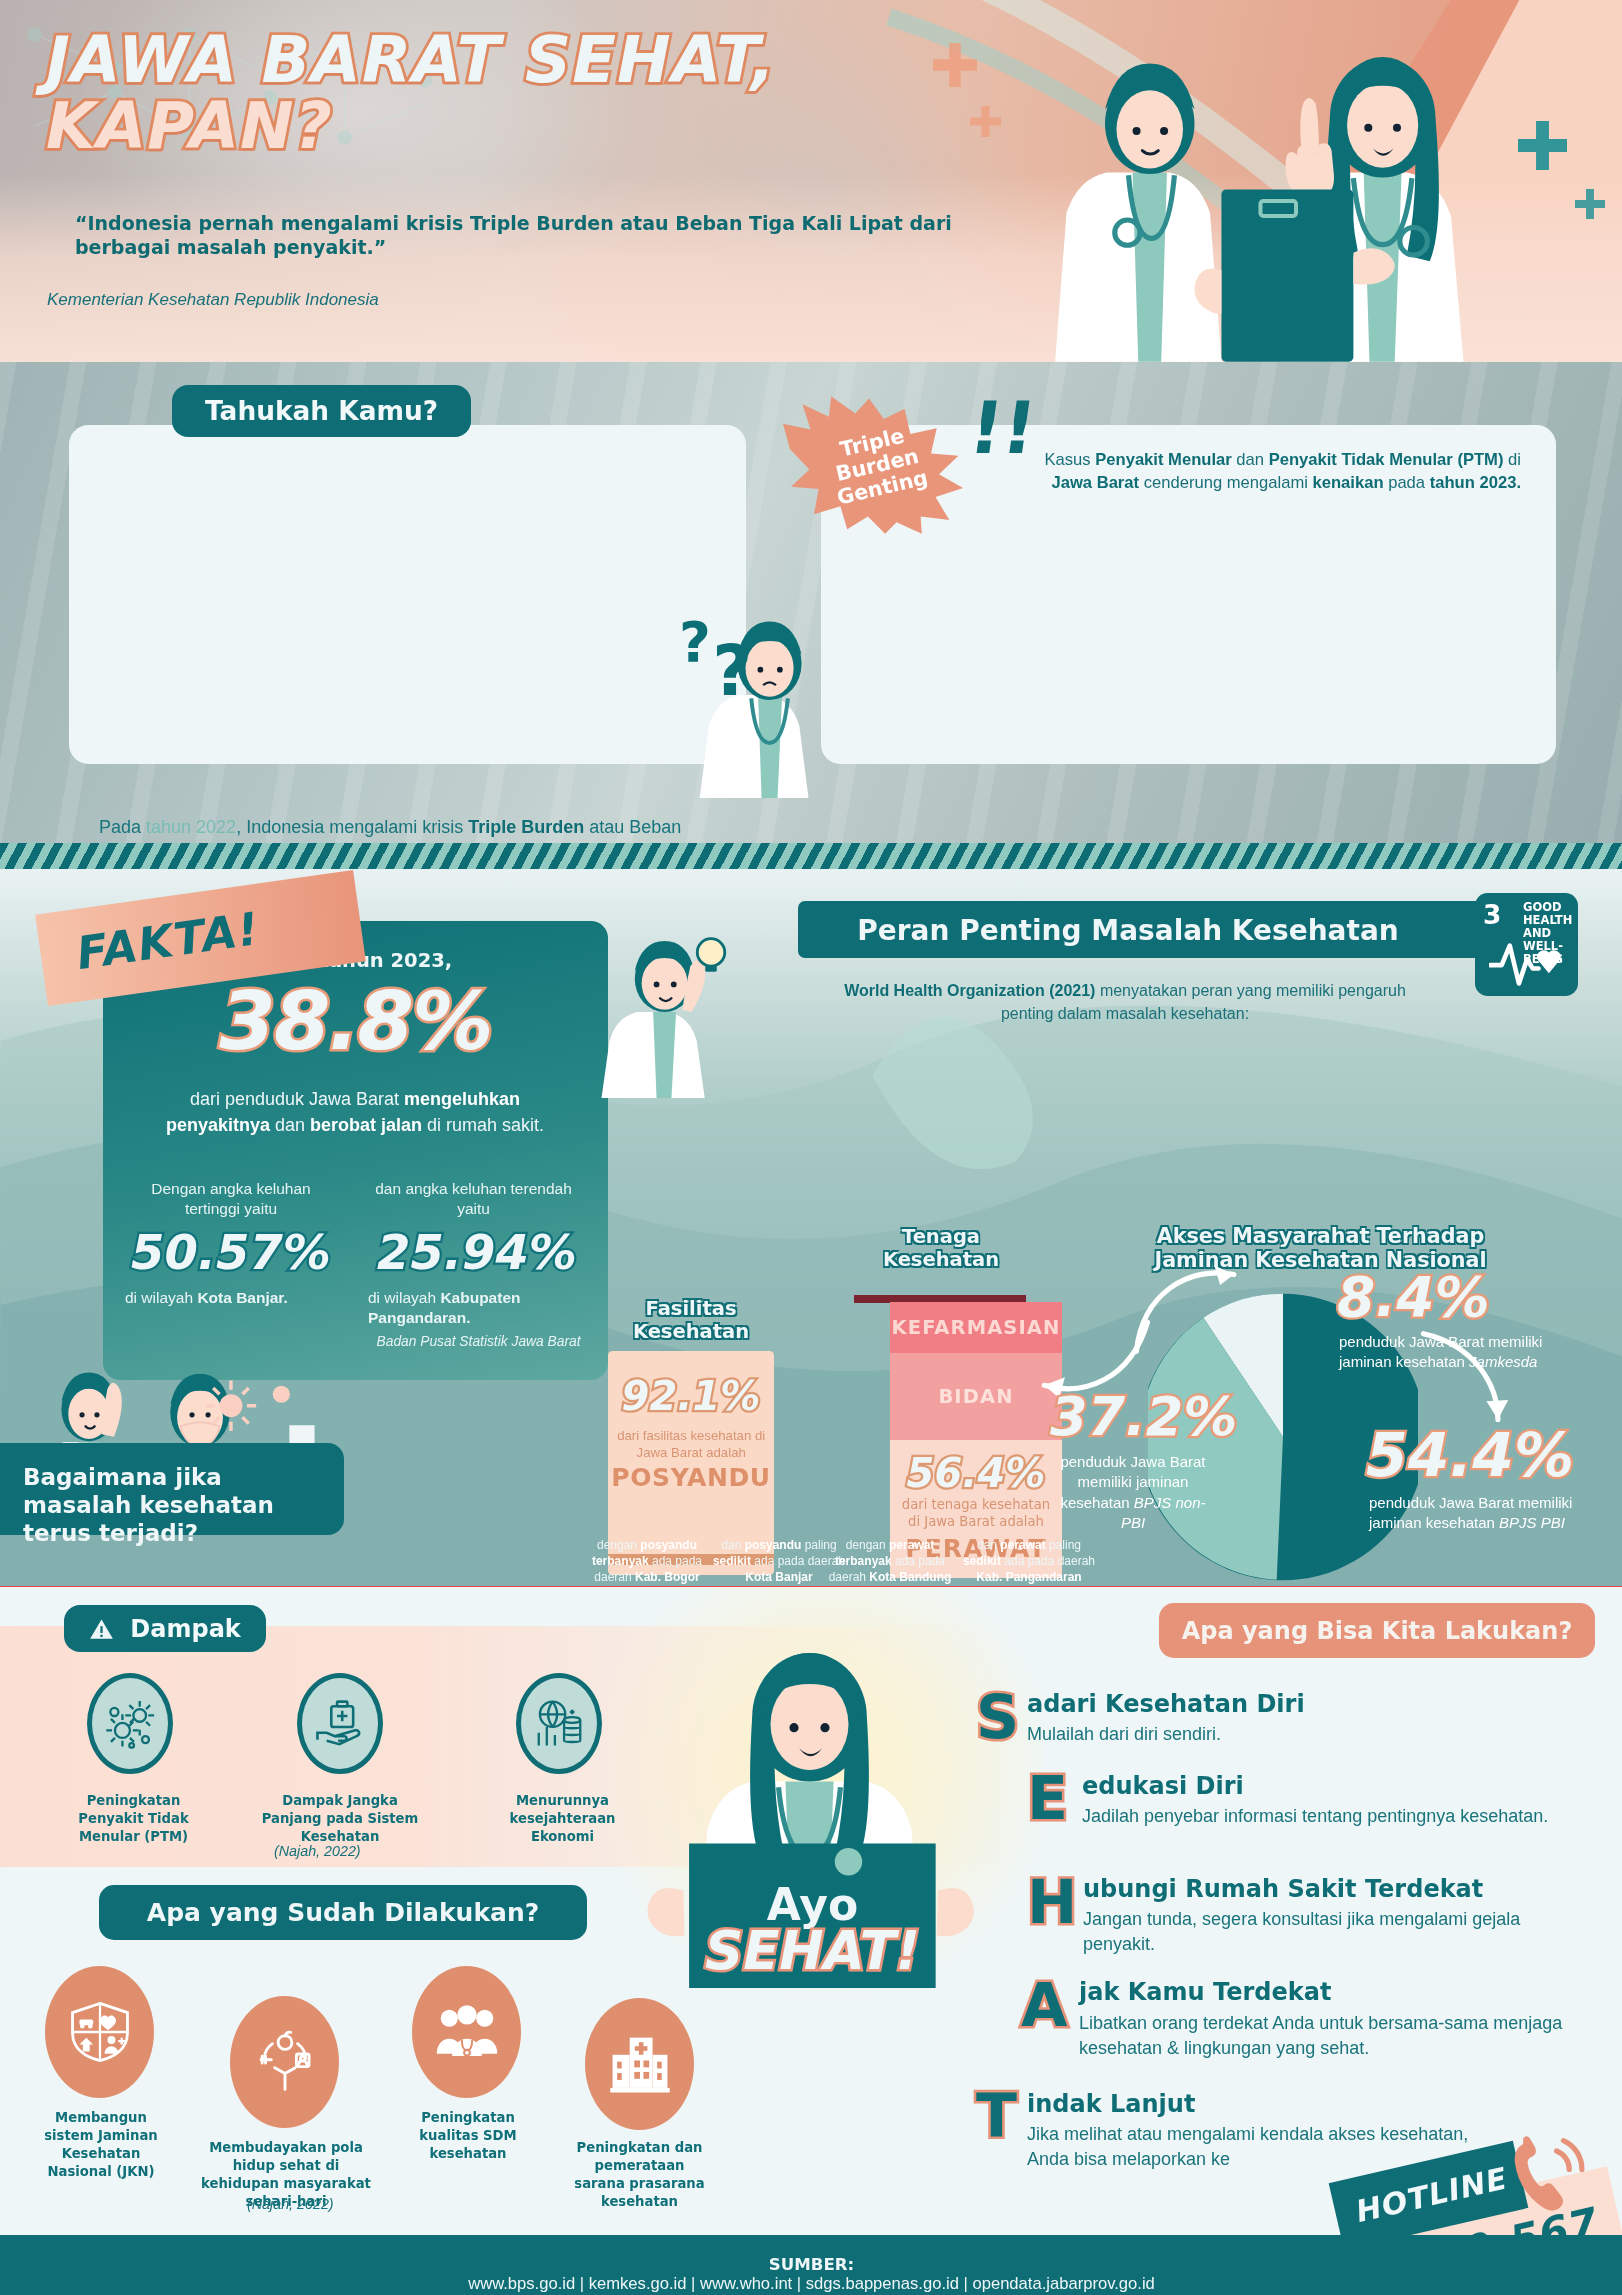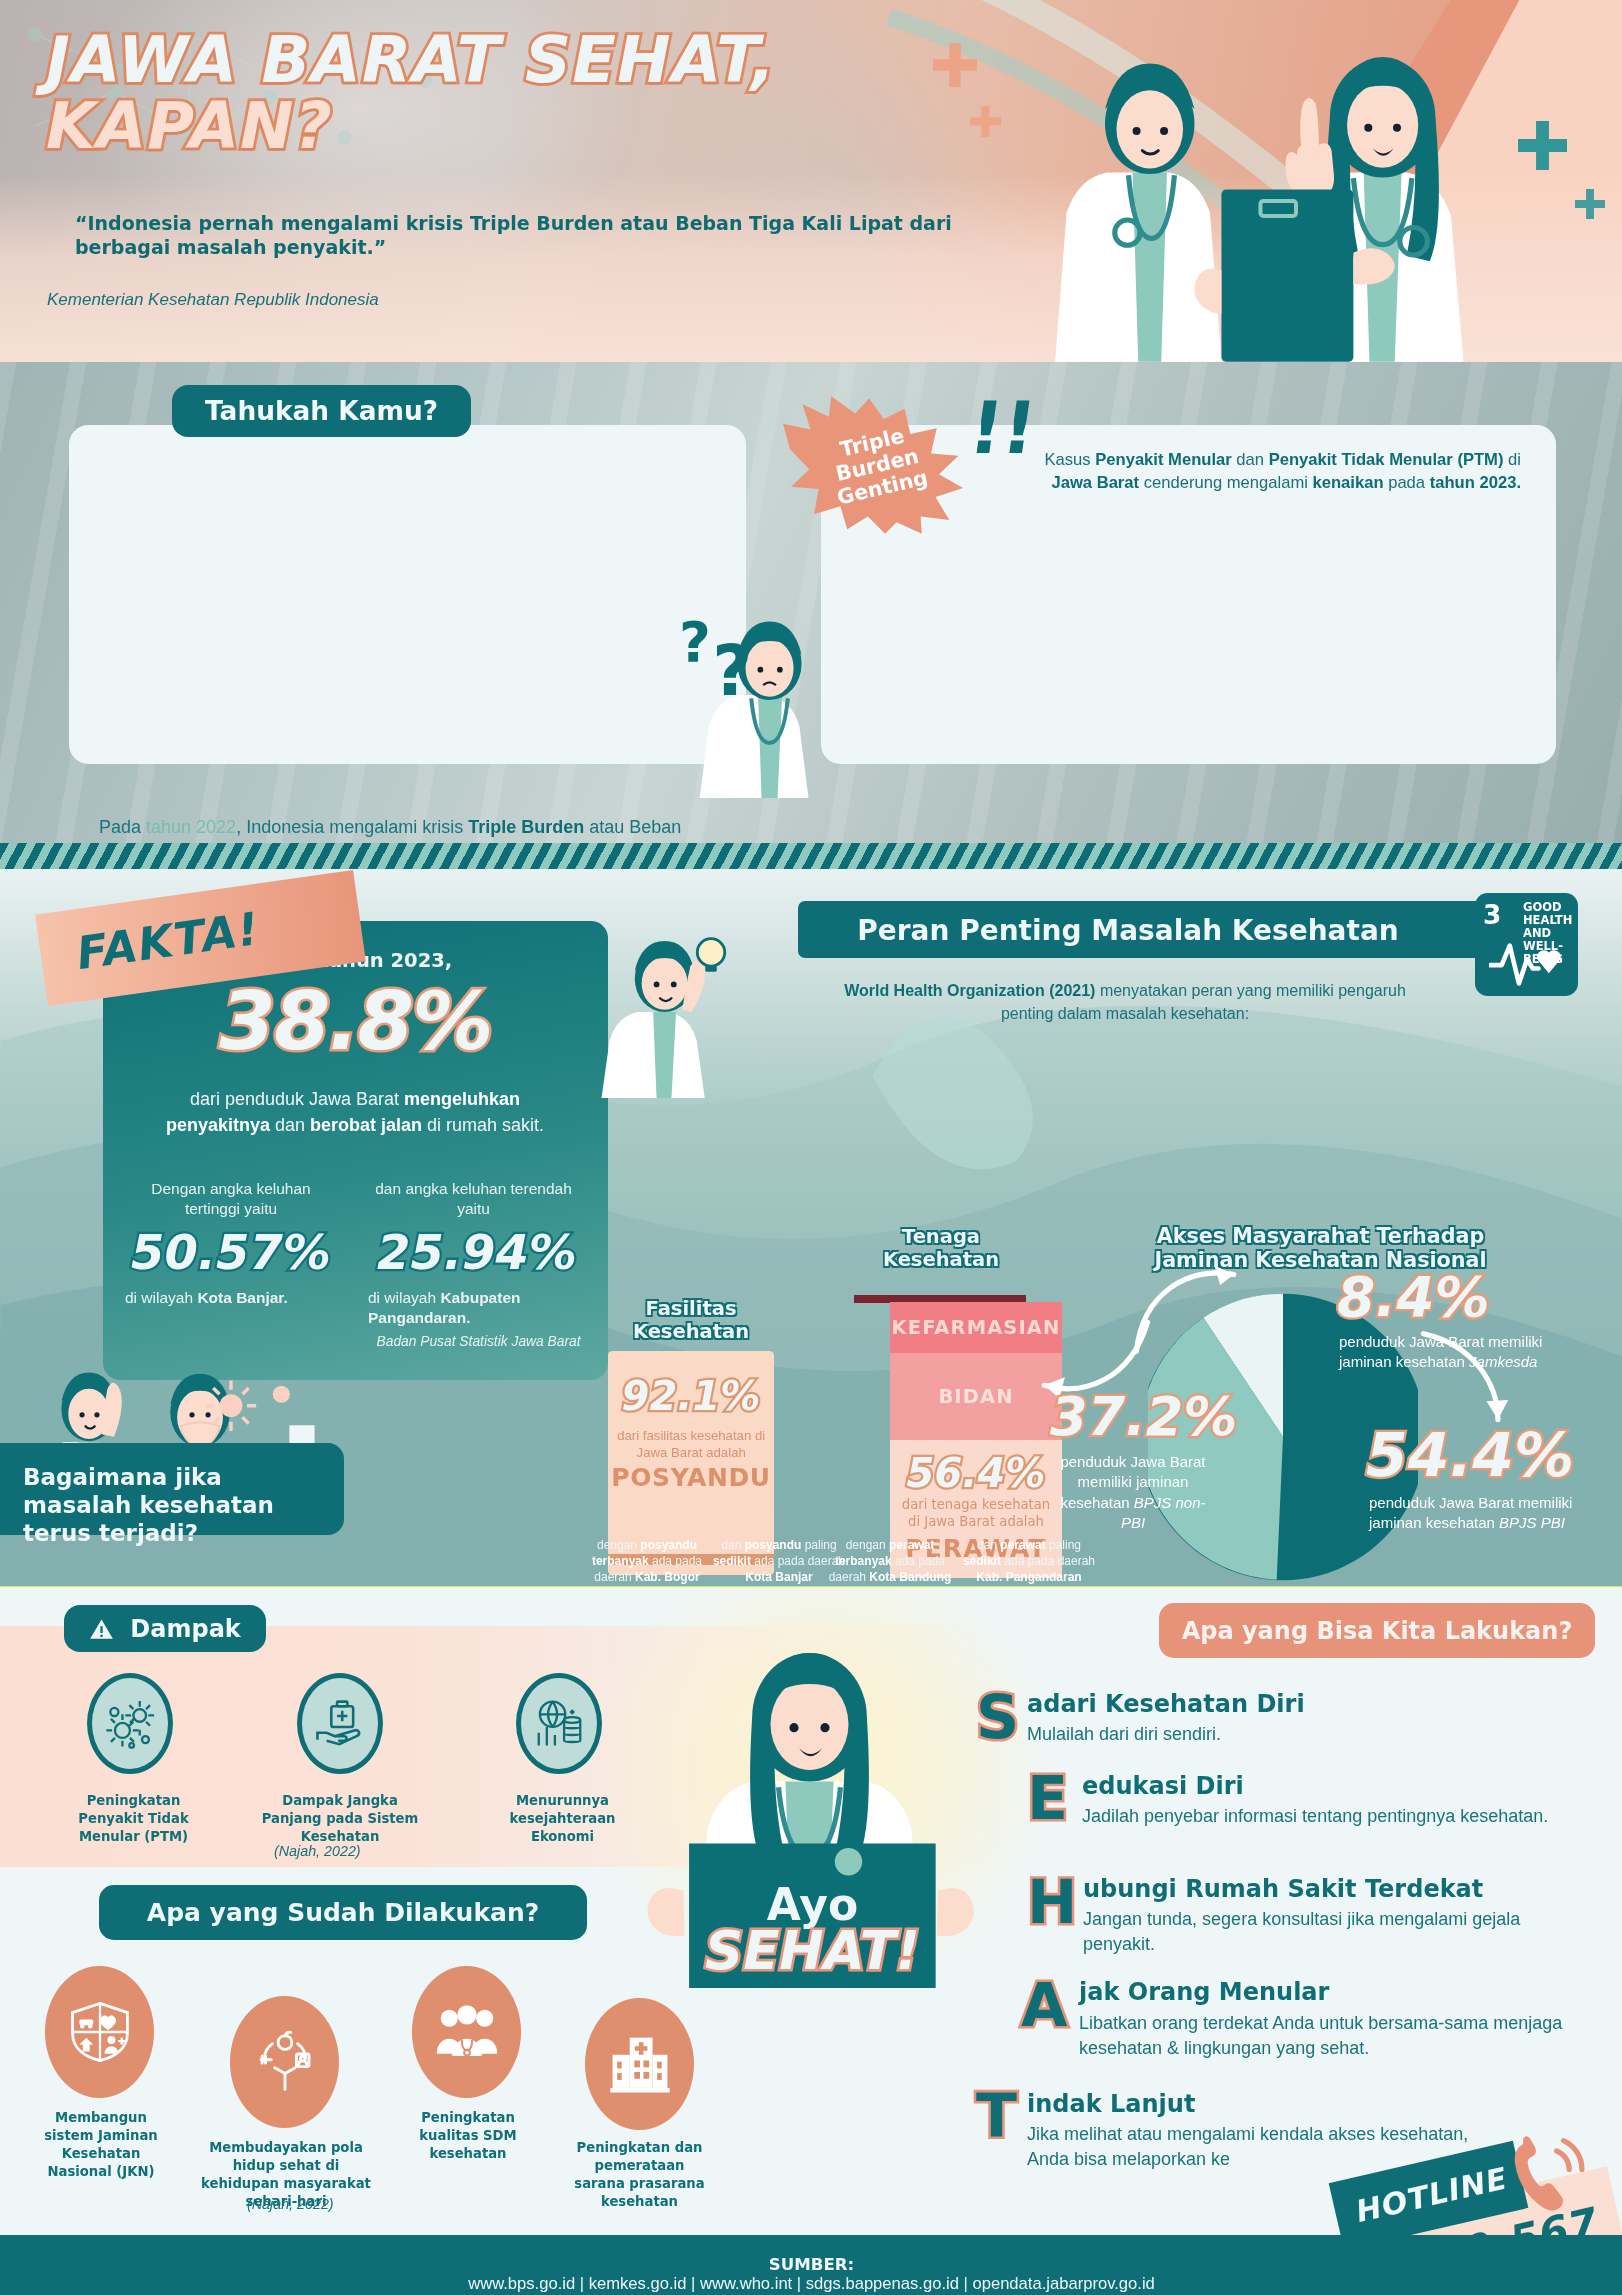--- a/index.html
+++ b/index.html
@@ -1,18 +1,18 @@
 <!DOCTYPE html>
 <html style="font-size:9.2px"><head>
 <meta charset="utf-8">
 <style>
   html,body{margin:0;padding:0;background:#ffffff;}
   *{box-sizing:border-box;}
   body{font-family:"Liberation Sans",sans-serif;}
-  #page{position:relative;width:1623px;height:2295px;overflow:hidden;background:#bef264;}
+  #page{position:relative;width:1623px;height:2295px;overflow:hidden;background:#ef4444;}
 
   
   .hero{position:absolute;left:0;top:0;width:1623px;height:362px;overflow:hidden;
         background:linear-gradient(110deg,#d9cfc9 0%,#cfc7c6 28%,#e8b9a4 62%,#e79b79 100%);}
   .hero-photo{position:absolute;inset:0;
         background:
           radial-gradient(ellipse 402px 241px at 22% 30%, rgba(255,255,255,.35), transparent 70%),
           radial-gradient(ellipse 287px 344px at 52% 70%, rgba(190,200,205,.45), transparent 70%),
           linear-gradient(100deg,#b9b2b0 0%,#cfc8c4 30%,#e7bda9 58%,#e3957a 100%);}
   .hero-net{position:absolute;left:0;top:0;width:689px;height:241px;opacity:.45;}
@@ -676,21 +676,21 @@
 
     <div class="sehat-letter" style="left:1027px;top:181px;">E</div>
     <div class="sehat-h" style="left:1082px;top:185px;">edukasi Diri</div>
     <div class="sehat-d" style="left:1082px;top:217px;width:516px;">Jadilah penyebar informasi tentang pentingnya kesehatan.</div>
 
     <div class="sehat-letter" style="left:1027px;top:285px;">H</div>
     <div class="sehat-h" style="left:1083px;top:288px;">ubungi Rumah Sakit Terdekat</div>
     <div class="sehat-d" style="left:1083px;top:320px;width:459px;">Jangan tunda, segera konsultasi jika mengalami gejala penyakit.</div>
 
     <div class="sehat-letter" style="left:1021px;top:388px;">A</div>
-    <div class="sehat-h" style="left:1079px;top:391px;">jak Orang Menular</div>
+    <div class="sehat-h" style="left:1079px;top:391px;">jak Kamu Terdekat</div>
     <div class="sehat-d" style="left:1079px;top:424px;width:516px;">Libatkan orang terdekat Anda untuk bersama-sama menjaga kesehatan &amp; lingkungan yang sehat.</div>
 
     <div class="sehat-letter" style="left:976px;top:499px;">T</div>
     <div class="sehat-h" style="left:1027px;top:503px;">indak Lanjut</div>
     <div class="sehat-d" style="left:1027px;top:535px;width:442px;">Jika melihat atau mengalami kendala akses kesehatan, Anda bisa melaporkan ke</div>
 
     <svg style="position:absolute;left:1492px;top:534px;z-index:7;" width="98" height="98" viewBox="0 0 170 170">
       <path d="M54 40 q-18 10 -14 34 q6 42 40 70 q22 18 36 8 q12 -10 4 -22 l-14 -18 q-8 -8 -16 0 q-6 4 -12 -4 q-14 -18 -16 -34 q-1 -9 7 -12 q10 -4 6 -16 l-8 -14 q-6 -10 -13 -2z" fill="#e6937a"></path>
       <g stroke="#e6937a" stroke-width="9" fill="none" stroke-linecap="round">
         <path d="M112 52 a34 34 0 0 1 22 32"></path>

